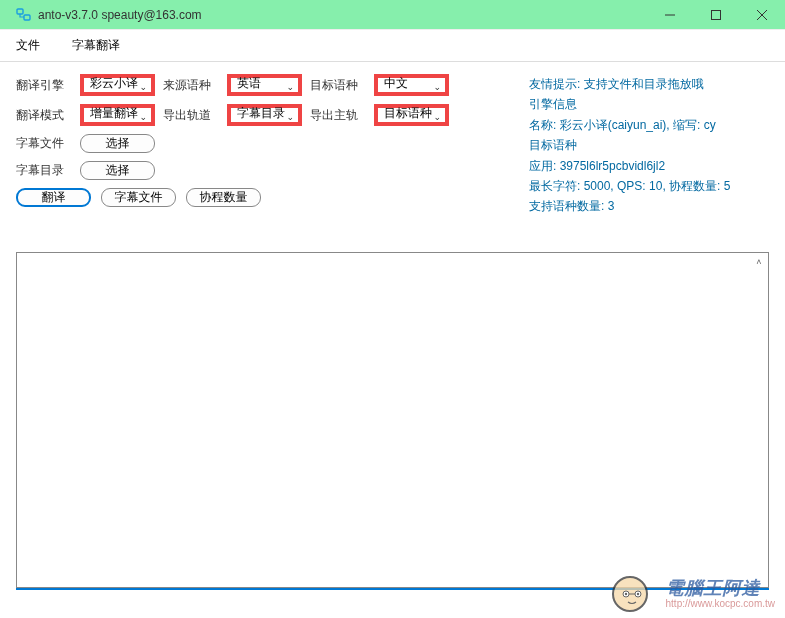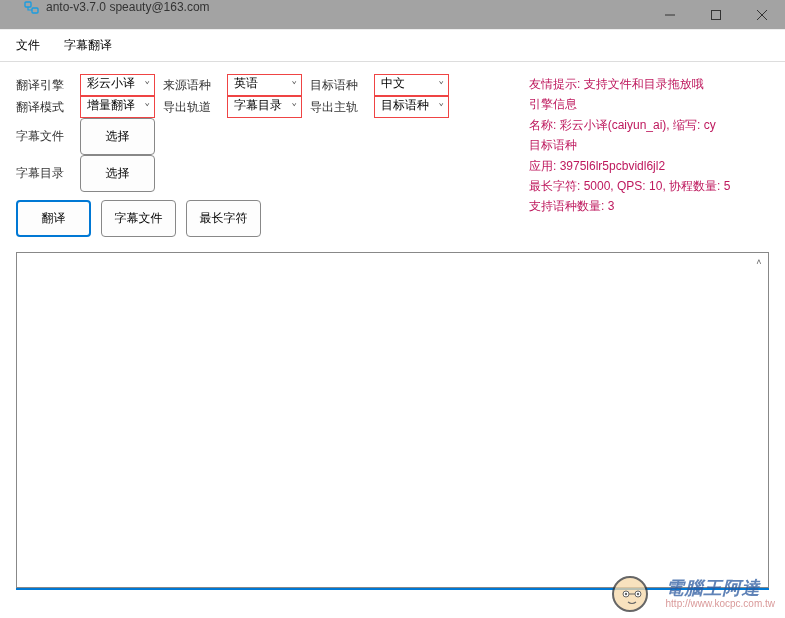--- a/index.html
+++ b/index.html
@@ -7,24 +7,24 @@
       font-family: "Microsoft YaHei", "SimSun", Arial, sans-serif;
       font-size: 12px;
       background: #fff;
       width: 785px;
       height: 618px;
       overflow: hidden;
       position: relative;
     }
     .titlebar {
       display: flex;
-      align-items: flex-start;
+      align-items: center;
       height: 30px;
-      padding: 0 0 0 24px;
-      background: #a3a3a3;
+      padding: 0 0 0 16px;
+      background: #86efac;
       border-bottom: 1px solid #eee;
     }
     .title-icon {
       width: 16px; height: 16px;
       margin-right: 6px;
       display: inline-flex;
       align-items: center;
       justify-content: center;
     }
     .title-text {
@@ -41,90 +41,89 @@
       height: 30px;
       display: flex;
       align-items: center;
       justify-content: center;
       color: #333;
       font-size: 12px;
     }
     .menubar {
       display: flex;
       padding: 4px 8px;
-      gap: 8px;
+      gap: 16px;
       border-bottom: 1px solid #ddd;
       font-size: 12px;
     }
     .menu-item {
       padding: 3px 8px;
     }
     .content {
       padding: 12px 16px;
       display: flex;
       gap: 20px;
     }
     .left-panel {
       flex: 0 0 auto;
     }
     .form-grid {
       display: flex;
       flex-direction: column;
-      font-family: Liberation Mono, monospace;
+      gap: 8px;
     }
     .form-row {
       display: flex;
       align-items: center;
       gap: 8px;
     }
     .form-label {
       width: 56px;
       text-align: left;
       color: #333;
       font-size: 12px;
     }
     .select {
       width: 75px;
       height: 22px;
-      border: 1px solid #ef4444;
+      border: 4px solid #ef4444;
       background: #fff;
       display: flex;
-      align-items: flex-start;
+      align-items: flex-end;
       justify-content: space-between;
       padding: 0 4px 0 6px;
       font-size: 12px;
     }
     .select .chev {
       font-size: 9px;
       color: #333;
     }
     .btn {
       min-width: 75px;
-      height: 37px;
+      height: 19px;
       border: 1px solid #888;
       background: #fdfdfd;
       display: inline-flex;
       align-items: center;
       justify-content: center;
       padding: 0 10px;
       font-size: 12px;
-      border-radius: 4px;
+      border-radius: 9px;
     }
     .btn.primary {
       border: 2px solid #0078d4;
     }
     .action-row {
       display: flex;
       gap: 10px;
-      margin-top: 8px;
     }
     .right-panel {
       flex: 1;
       padding-left: 60px;
-      color: #be185d;
+      color: #0369a1;
       line-height: 1.7;
       font-size: 12px;
     }
     .output-area {
       position: absolute;
       left: 16px;
       right: 16px;
       top: 252px;
       bottom: 30px;
       border: 1px solid #888;
@@ -268,21 +267,21 @@
       </div>
 
       <div class="action-row">
         <div class="btn primary">
           <span>翻译</span>
         </div>
         <div class="btn">
           <span>字幕文件</span>
         </div>
         <div class="btn">
-          <span>最长字符</span>
+          <span>协程数量</span>
         </div>
       </div>
     </div>
   </div>
 
   <div class="right-panel">
     <div>友情提示: 支持文件和目录拖放哦</div>
     <div>引擎信息</div>
     <div>名称: 彩云小译(caiyun_ai), 缩写: cy</div>
     <div>目标语种</div>

